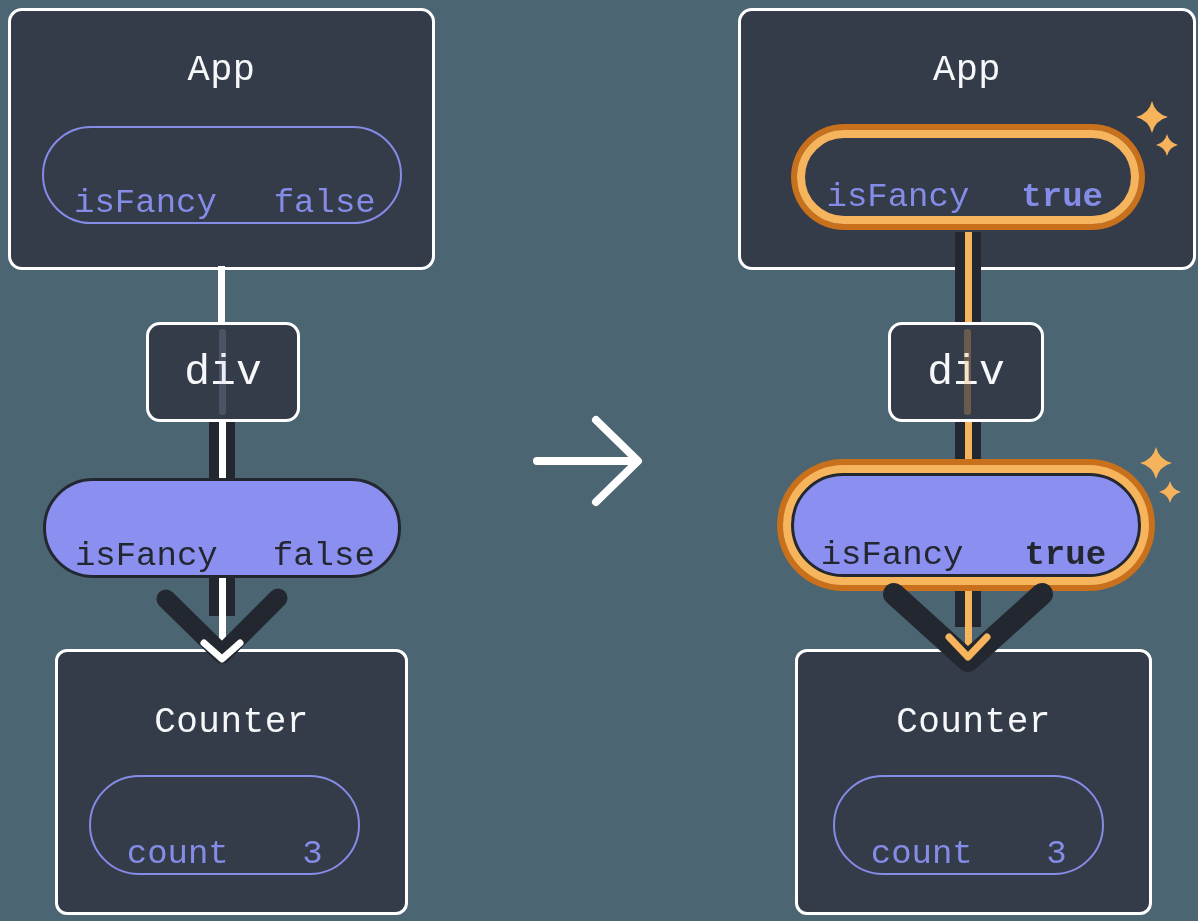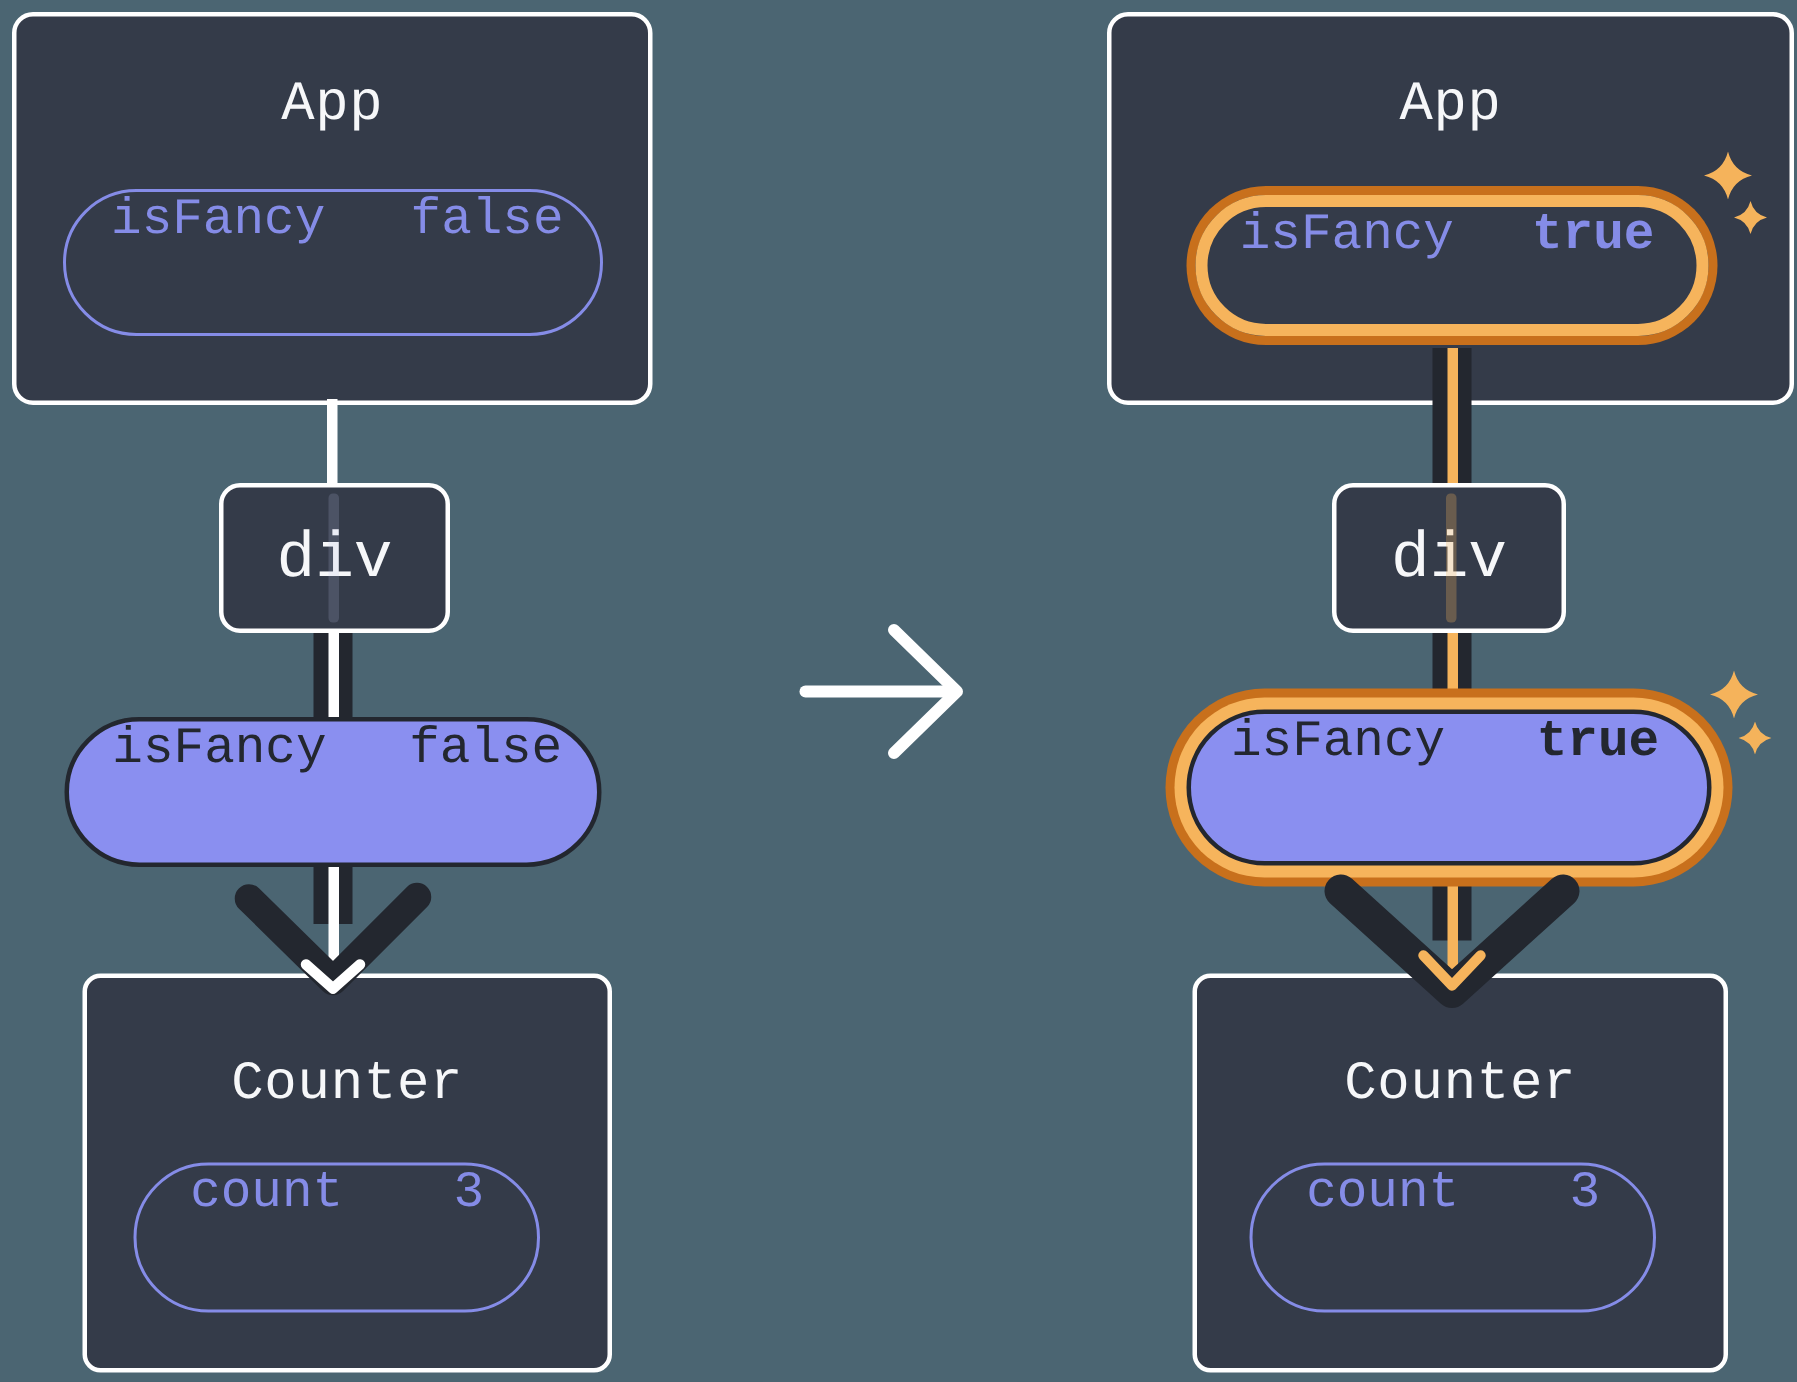--- a/index.html
+++ b/index.html
@@ -11,21 +11,21 @@
   
   .node-box{
     position:absolute;box-sizing:border-box;
     background:#343B49;border:3px solid #FFFFFF;border-radius:14px;z-index:1;
   }
   .node-title{
     text-align:center;color:#F6F7F9;font-size:37px;font-weight:500;letter-spacing:.5px;
   }
   
   .pill{
-    position:absolute;box-sizing:border-box;display:flex;align-items:flex-start;
+    position:absolute;box-sizing:border-box;display:flex;align-items:flex-end;
     border-radius:60px;overflow:hidden;z-index:4;
   }
   .pill-outline{border:2.5px solid #858CE7;color:#858CE7;}
   .pill-filled{background:#8A8FF0;border:3px solid #23272F;color:#23272F;}
   .pill-cell{display:flex;align-items:center;justify-content:center;font-size:34px;}
   .cell-key{flex:0 0 57%;}
   .cell-val{flex:1 1 auto;}
   .counter-pill .cell-key{flex:0 0 65%;}
   .pill-divider{flex:0 0 2.5px;background:#858CE7;}
   .pill-filled .pill-divider{flex-basis:3px;background:#23272F;}

